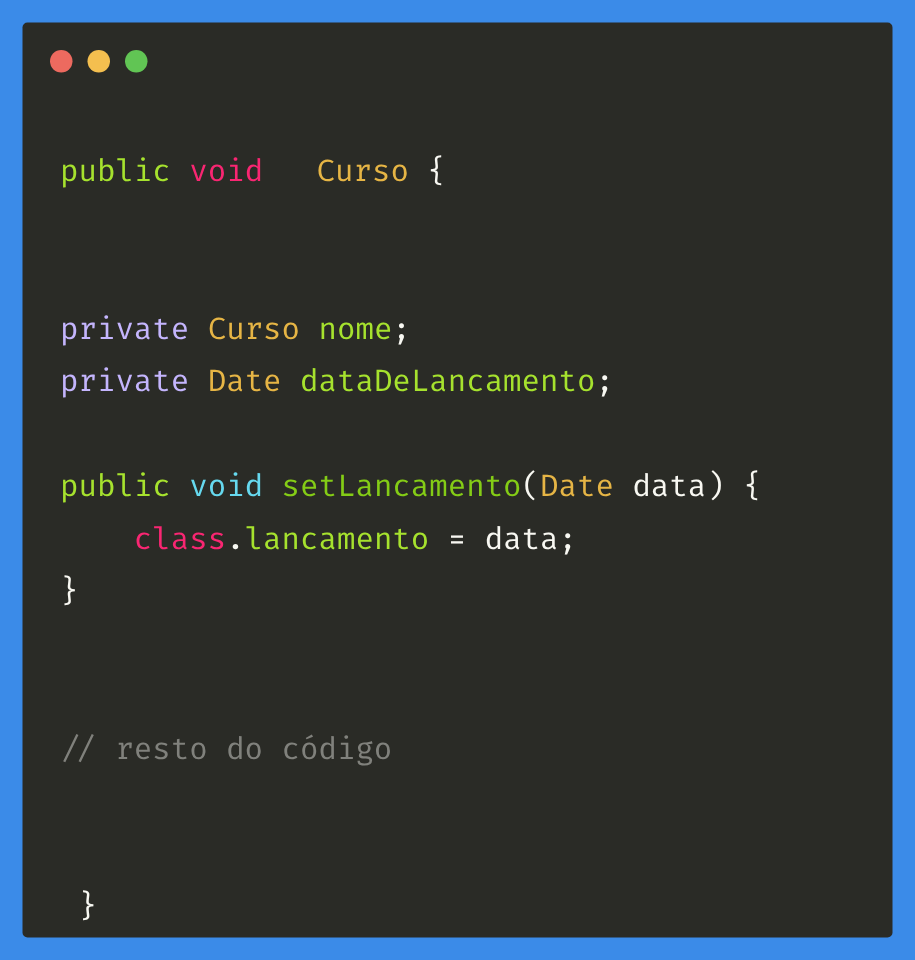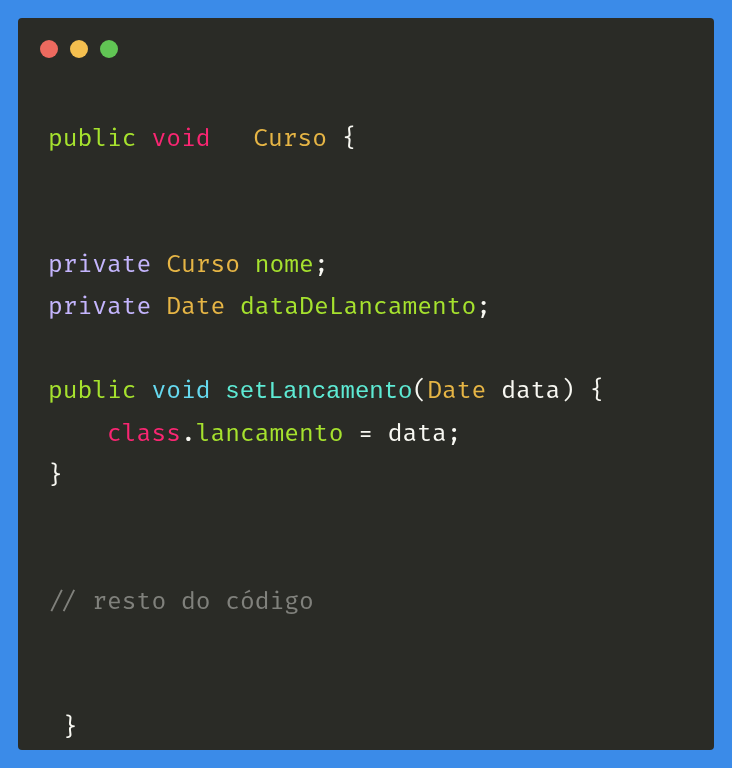--- a/index.html
+++ b/index.html
@@ -41,21 +41,21 @@
       white-space: pre;
       color: #f8f8f2;
     }
     .kw-public { color: #a6e22e; }
     .kw-class { color: #f92672; }
     .kw-type { color: #e6b545; }
     .kw-private { color: #c4b5fd; }
     .kw-void { color: #66d9ef; }
     .kw-this { color: #f92672; }
     .member { color: #a6e22e; }
-    .method { color: #5eead4; font-family: Liberation Mono, monospace; }
+    .method { color: #84cc16; }
     .classname { color: #e6b545; margin-left: 28px; }
     .param { color: #f8f8f2; }
     .punct { color: #f8f8f2; }
     .comment { color: #80817c; margin-top: 10px; }
     .plain { color: #f8f8f2; }
   </style>
 </head>
 <body>
 
 <div class="window">

